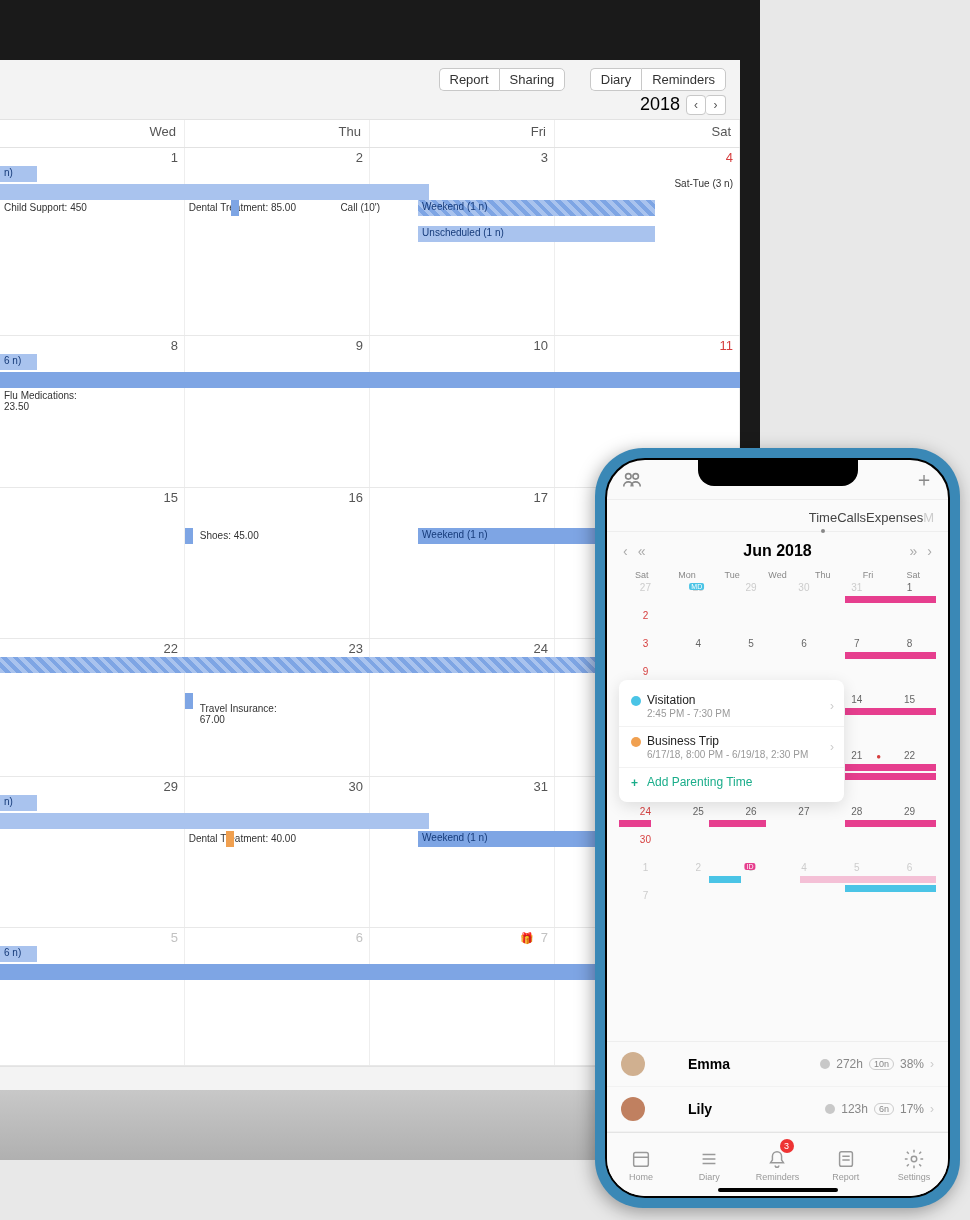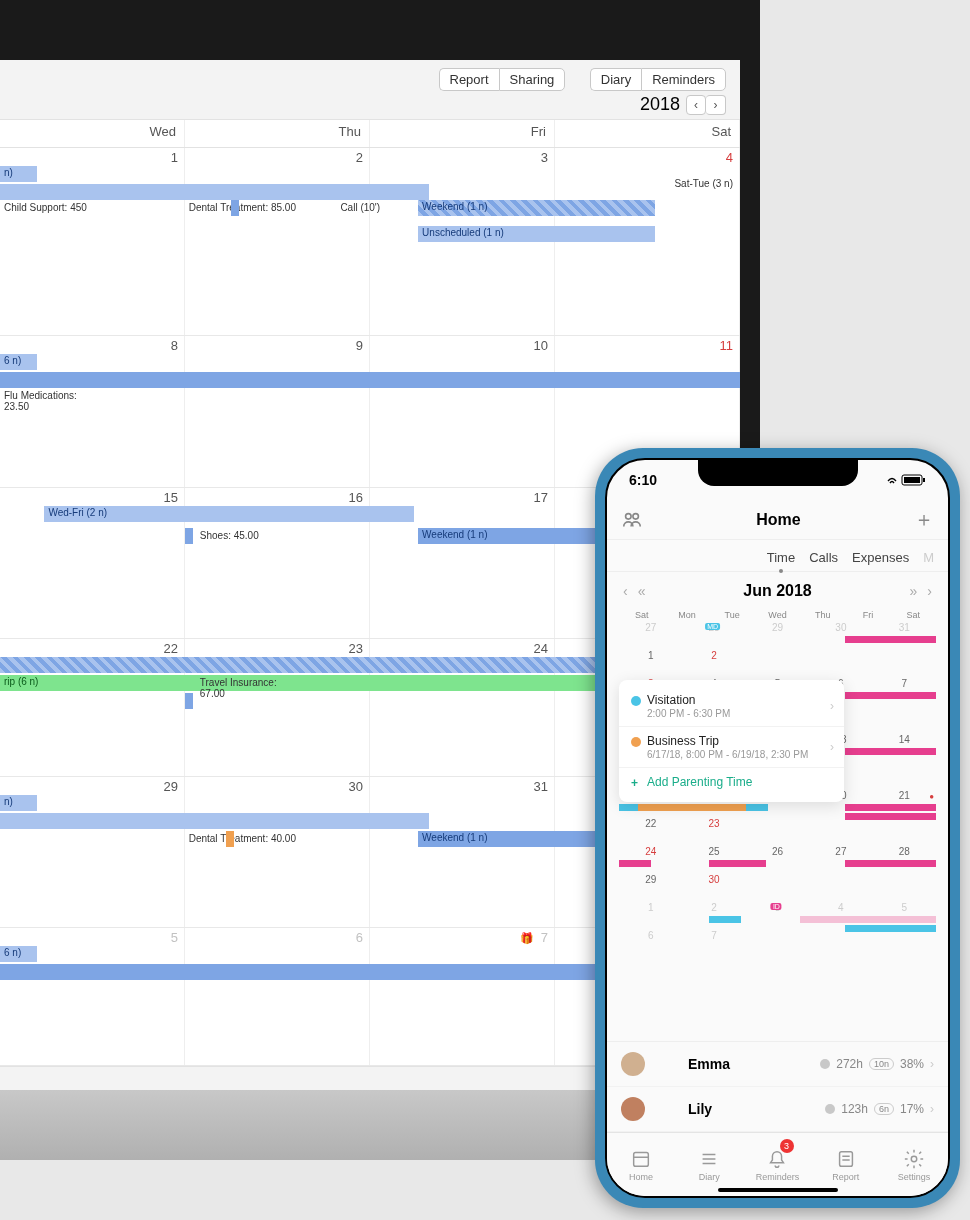--- a/index.html
+++ b/index.html
@@ -52,31 +52,31 @@
 
 .phone { position: absolute; right: 10px; top: 448px; width: 365px; height: 760px; background: #3a88b6; border-radius: 48px; padding: 10px; box-shadow: -2px 4px 18px rgba(0,0,0,.35); }
 .phone-inner { width: 100%; height: 100%; background: #fafafa; border-radius: 40px; position: relative; overflow: hidden; border: 2px solid #000; }
 .notch { position: absolute; top: 0; left: 50%; transform: translateX(-50%); width: 160px; height: 26px; background: #000; border-radius: 0 0 16px 16px; z-index: 5; }
 .status-bar { height: 40px; display: flex; justify-content: space-between; align-items: center; padding: 0 22px; font-size: 14px; font-weight: 600; }
 
 .phone-nav { height: 40px; display: flex; align-items: center; justify-content: space-between; padding: 0 14px; border-bottom: 1px solid #eee; }
 .phone-nav-title { font-weight: 600; font-size: 16px; }
 .nav-icon { color: #888; font-size: 20px; }
 
-.tab-row { display: flex; justify-content: flex-end; gap: 14px; padding: 10px 14px 6px; font-size: 13px; color: #444; border-bottom: 1px solid #eee; }
+.tab-row { display: flex; justify-content: flex-end; padding: 10px 14px 6px; font-size: 13px; color: #444; border-bottom: 1px solid #eee; }
 .tab-item { position: relative; }
 .tab-dot::after { content: ""; position: absolute; bottom: -8px; left: 50%; transform: translateX(-50%); width: 4px; height: 4px; background: #888; border-radius: 50%; }
 
 .month-nav { display: flex; align-items: center; justify-content: space-between; padding: 10px 16px; }
 .month-nav .nav-chev { color: #aaa; font-size: 14px; }
 .month-title { font-weight: 600; font-size: 16px; }
 
 .ph-dow { display: grid; grid-template-columns: repeat(7, 1fr); padding: 0 12px; font-size: 9px; color: #888; text-align: center; }
 .ph-cal { padding: 0 12px; position: relative; }
-.ph-week { display: grid; grid-template-columns: repeat(5, 1fr); height: 56px; position: relative; }
+.ph-week { display: grid; grid-template-columns: repeat(6, 1fr); height: 56px; position: relative; }
 .ph-day { text-align: center; font-size: 10px; color: #666; padding-top: 2px; position: relative; }
 .ph-day.dim { color: #ccc; }
 .ph-day.red { color: #d63e3e; }
 .ph-bar { position: absolute; height: 7px; top: 16px; }
 .ph-bar.r2 { top: 25px; }
 .ph-pink { background: #e63e8e; }
 .ph-cyan { background: #4ac4e6; }
 .ph-orange { background: #f0a050; }
 .ph-lpink { background: #f4c0d6; }
 .ph-badge { position: absolute; top: 3px; left: 50%; transform: translateX(-60%); font-size: 7px; background: #e63e8e; color: #fff; padding: 0 2px; border-radius: 2px; }
@@ -194,41 +194,39 @@
           <div class="day-cell">
               <span class="date-num">15</span>
             </div>
           <div class="day-cell">
               <span class="date-num">16</span>
             </div>
           <div class="day-cell">
               <span class="date-num">17</span>
             </div>
           <div class="day-cell"></div>
-          <div class="bar bar-blue-light" style="left:6%; top:18px; width:50%;">Wed-Fri (2 n)</div>
           <div class="stub" style="position:absolute; left:25%; top:40px;"></div>
           <span class="note-txt" style="left:27%; top:42px;">Shoes: 45.00</span>
           <div class="bar bar-blue" style="left:56.5%; top:40px; width:43.5%;">Weekend (1 n)</div>
         </div>
 
         <div class="week h4">
           <div class="day-cell">
               <span class="date-num">22</span>
             </div>
           <div class="day-cell">
               <span class="date-num">23</span>
             </div>
           <div class="day-cell">
               <span class="date-num">24</span>
             </div>
           <div class="day-cell"></div>
           <div class="bar hatch" style="left:0; top:18px; width:100%;"></div>
-          <div class="bar bar-green" style="left:0; top:36px; width:100%; color:#0a5a1a;">rip (6 n)</div>
           <div class="stub" style="position:absolute; left:25%; top:54px;"></div>
-          <span class="note-txt" style="left:27%; top:38px; width:90px;">Travel Insurance: 67.00</span>
+          <span class="note-txt" style="left:27%; top:64px; width:90px;">Travel Insurance: 67.00</span>
         </div>
 
         <div class="week h5">
           <div class="day-cell">
               <span class="date-num">29</span>
             </div>
           <div class="day-cell">
               <span class="date-num">30</span>
             </div>
           <div class="day-cell">
@@ -265,31 +263,20 @@
     </div>
 
   </div>
   <div class="monitor-stand"></div>
 </div>
 
 <div class="phone">
   <div class="phone-inner">
     <div class="notch"></div>
 
-    <div class="status-bar">
-      <span>6:10</span>
-      <span>
-        <svg width="40" height="12" viewBox="0 0 40 12">
-            <path d="M2 7 Q6 2 10 7 M4 9 Q6 6 8 9" stroke="#000" fill="none" stroke-width="1.4"></path>
-            <rect x="16" y="1" width="20" height="10" rx="2" fill="none" stroke="#000"></rect>
-            <rect x="18" y="3" width="16" height="6" fill="#000"></rect>
-            <rect x="37" y="4" width="2" height="4" fill="#000"></rect>
-          </svg>
-      </span>
-    </div>
 
     <div class="phone-nav">
       <span class="nav-icon">
         <svg width="22" height="22" viewBox="0 0 24 24" fill="none" stroke="#888" stroke-width="1.8">
             <circle cx="8" cy="8" r="3"></circle>
             <circle cx="16" cy="8" r="3"></circle>
             <path d="M3 19c0-3 2.5-5 5-5s5 2 5 5M11 19c0-3 2.5-5 5-5s5 2 5 5"></path>
           </svg>
       </span>
       <span class="phone-nav-title">Home</span>
@@ -399,21 +386,21 @@
         <div class="ph-bar ph-cyan" style="left:28.5%; width:10%;"></div>
         <div class="ph-bar ph-lpink" style="left:57%; width:43%;"></div>
         <div class="ph-bar r2 ph-cyan" style="left:71.4%; width:28.6%;"></div>
       </div>
     </div>
 
     <div class="popup">
       <div class="popup-row">
         <span class="pr-dot" style="background:#4ac4e6;"></span>
         <div class="pr-title">Visitation</div>
-        <div class="pr-sub">2:00 PM - 6:30 PM</div>
+        <div class="pr-sub">2:45 PM - 7:30 PM</div>
         <span class="pr-chev">›</span>
       </div>
       <div class="popup-row">
         <span class="pr-dot" style="background:#f0a050;"></span>
         <div class="pr-title">Business Trip</div>
         <div class="pr-sub">6/17/18, 8:00 PM - 6/19/18, 2:30 PM</div>
         <span class="pr-chev">›</span>
       </div>
       <div class="popup-row">
         <span class="pr-plus">+</span>

